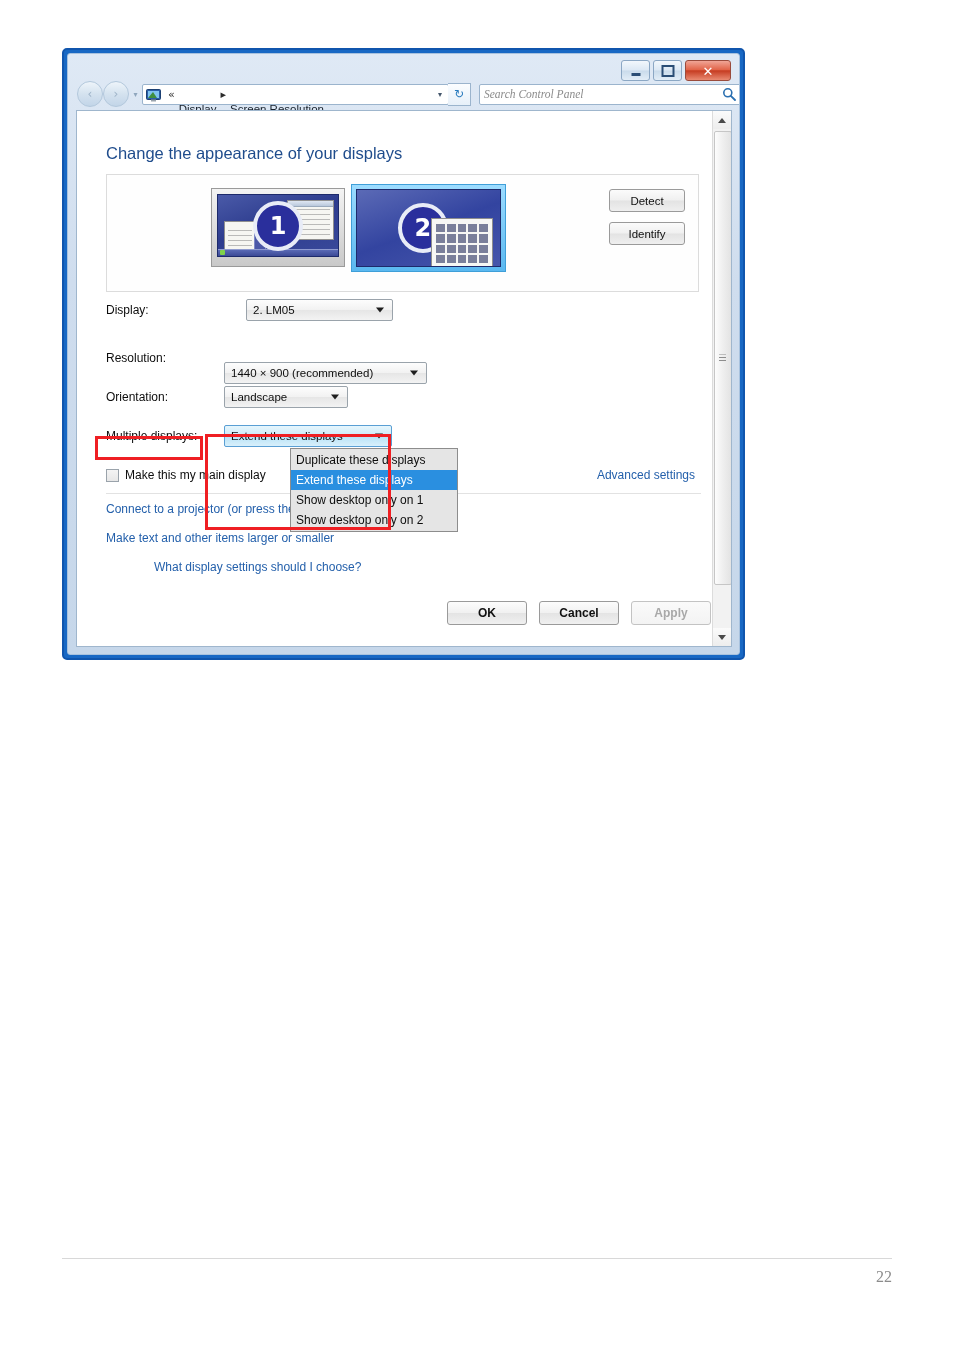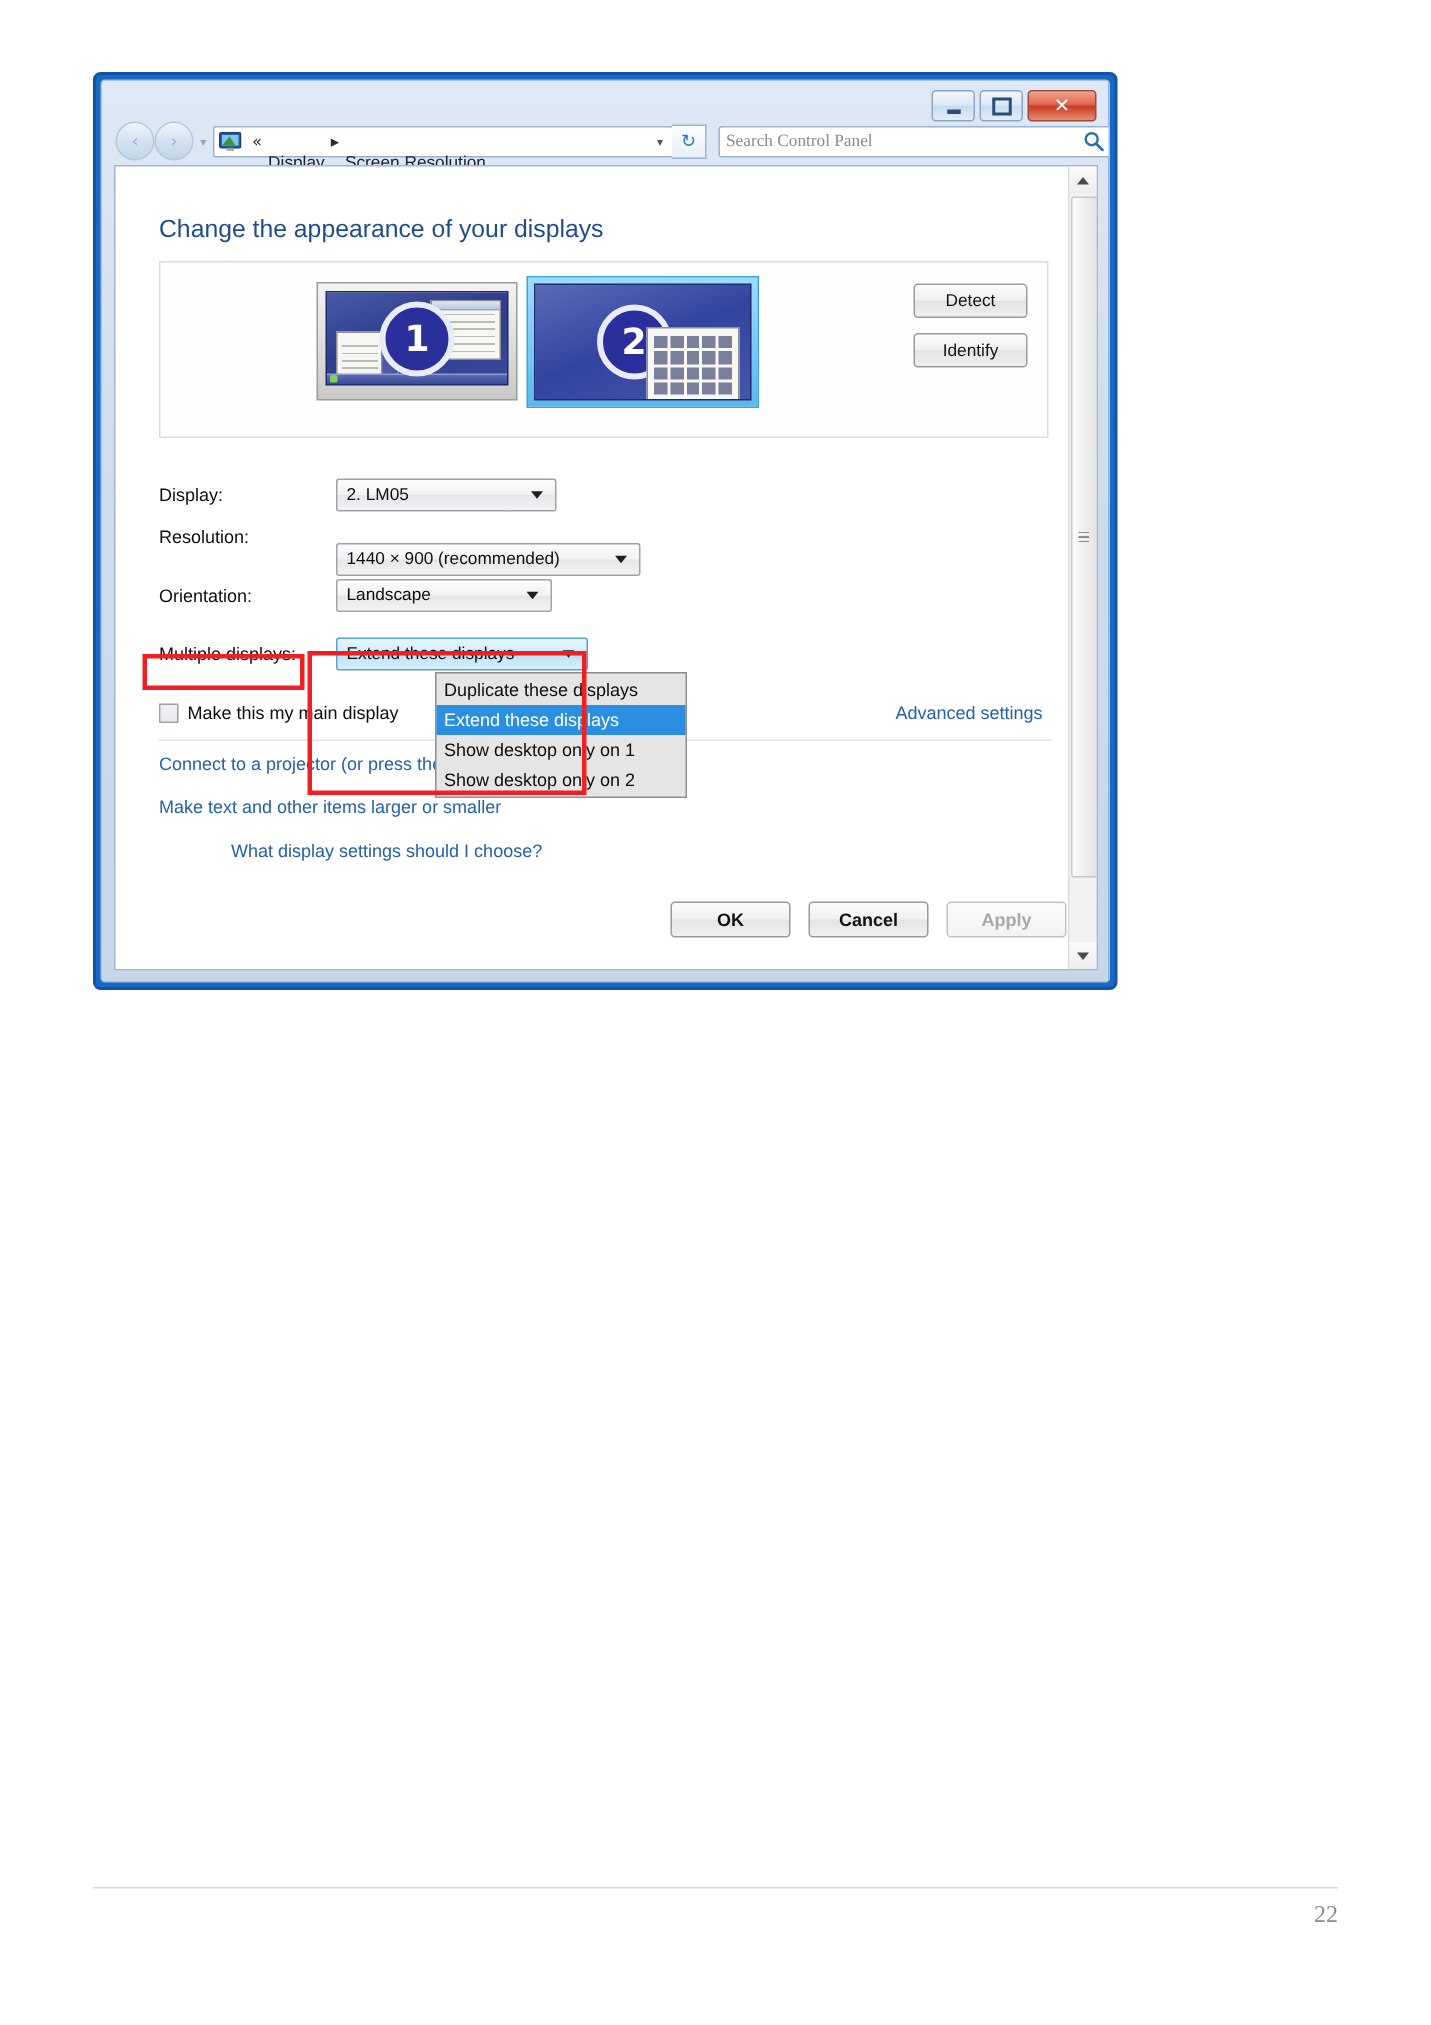--- a/index.html
+++ b/index.html
@@ -199,20 +199,21 @@
     background: #ffffff;
     border: 1px solid #9bb4cd;
     border-radius: 2px;
     display: flex;
     align-items: center;
     box-sizing: border-box;
     padding: 0 4px;
   }
   #search-input-text {
     font-size: 11.5px;
+    font-style: italic;
     color: #8b8b8b;
     flex: 1 1 auto;
     font-family: "Liberation Serif", serif;
   }
   #search-icon {
     flex: 0 0 auto;
     width: 14px; height: 14px;
     position: relative;
   }
 
@@ -439,28 +440,28 @@
   .combo .arrow {
     position: absolute;
     right: 8px;
     top: 50%;
     transform: translateY(-50%);
     width: 0; height: 0;
     border-left: 4px solid transparent;
     border-right: 4px solid transparent;
     border-top: 5px solid #1e1e1e;
   }
-  #row-display   { top: 208px; }
+  #row-display   { top: 188px; gap: 22px; }
   #row-resolution{ top: 236px; }
   #row-orientation{ top: 275px; }
   #row-multiple  { top: 314px; }
 
   #combo-display     { width: 147px; }
   #combo-resolution  { width: 203px; margin-top: 30px; }
-  #combo-orientation { width: 144px; }
+  #combo-orientation { width: 124px; }
 
   
   #combo-multiple {
     width: 168px;
     border: 1px solid #5a9fd4;
     background: linear-gradient(180deg,#e6f6fd 0%, #cdeaf8 48%, #b8e2f6 52%, #d8f0fb 100%);
   }
 
   
   #dropdown-list {

